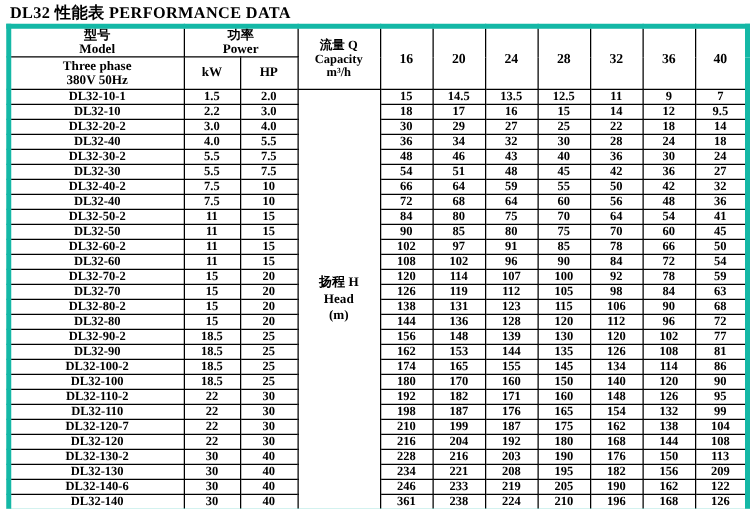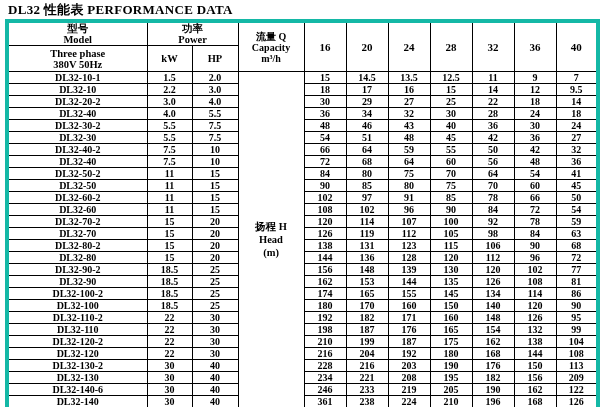--- a/index.html
+++ b/index.html
@@ -379,21 +379,21 @@
           <td>30</td>
           <td>198</td>
           <td>187</td>
           <td>176</td>
           <td>165</td>
           <td>154</td>
           <td>132</td>
           <td>99</td>
         </tr>
         <tr>
-          <td>DL32-120-2</td>
+          <td>DL32-120-7</td>
           <td>22</td>
           <td>30</td>
           <td>210</td>
           <td>199</td>
           <td>187</td>
           <td>175</td>
           <td>162</td>
           <td>138</td>
           <td>104</td>
         </tr>

